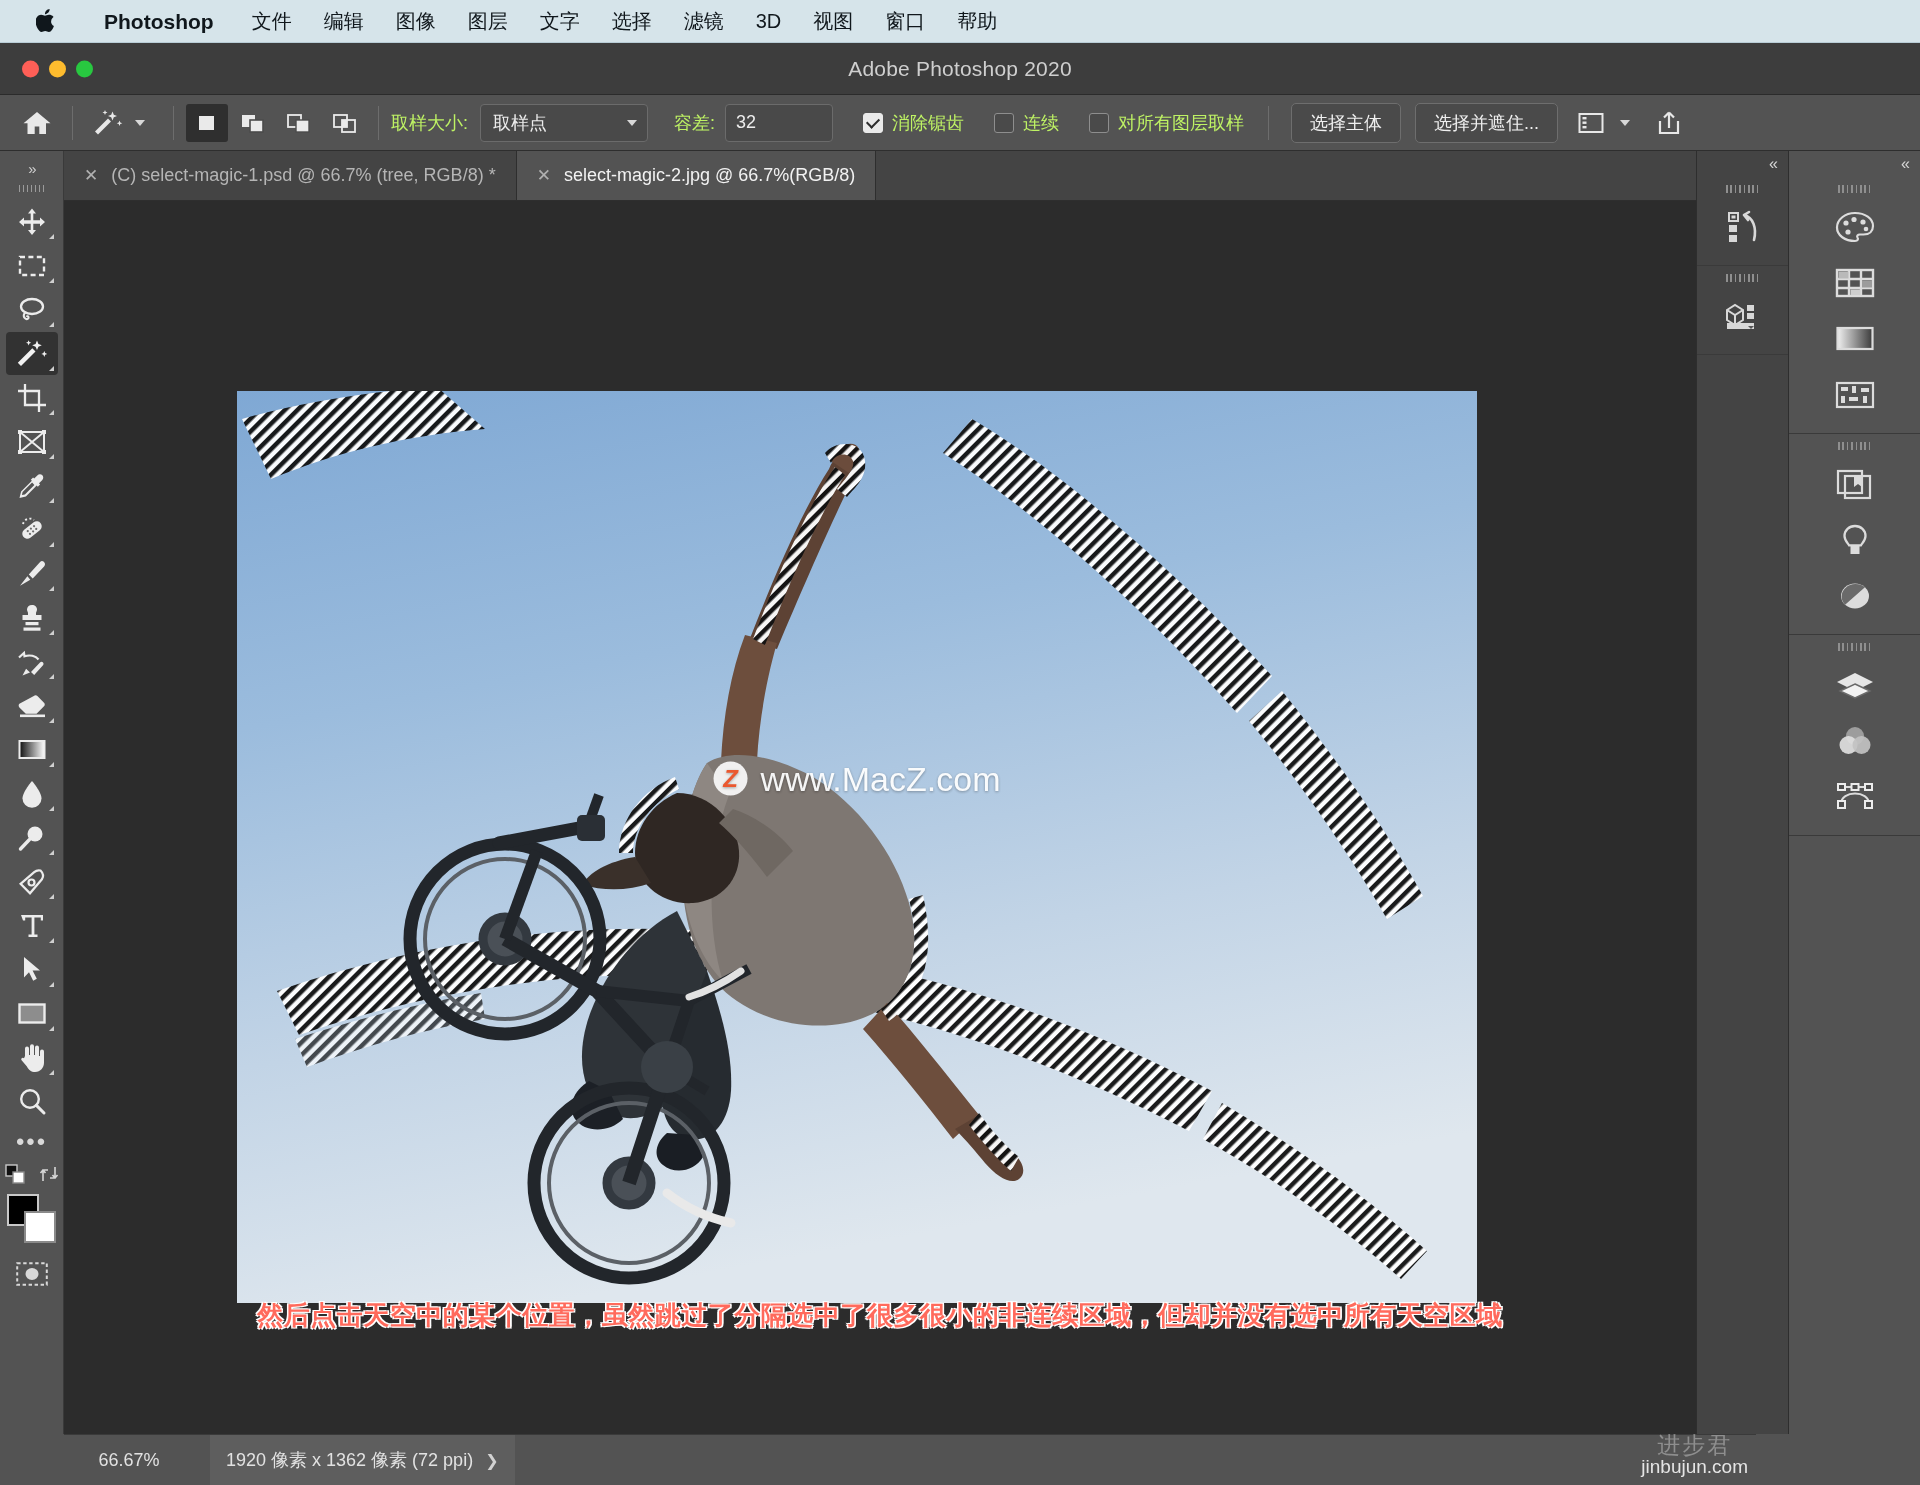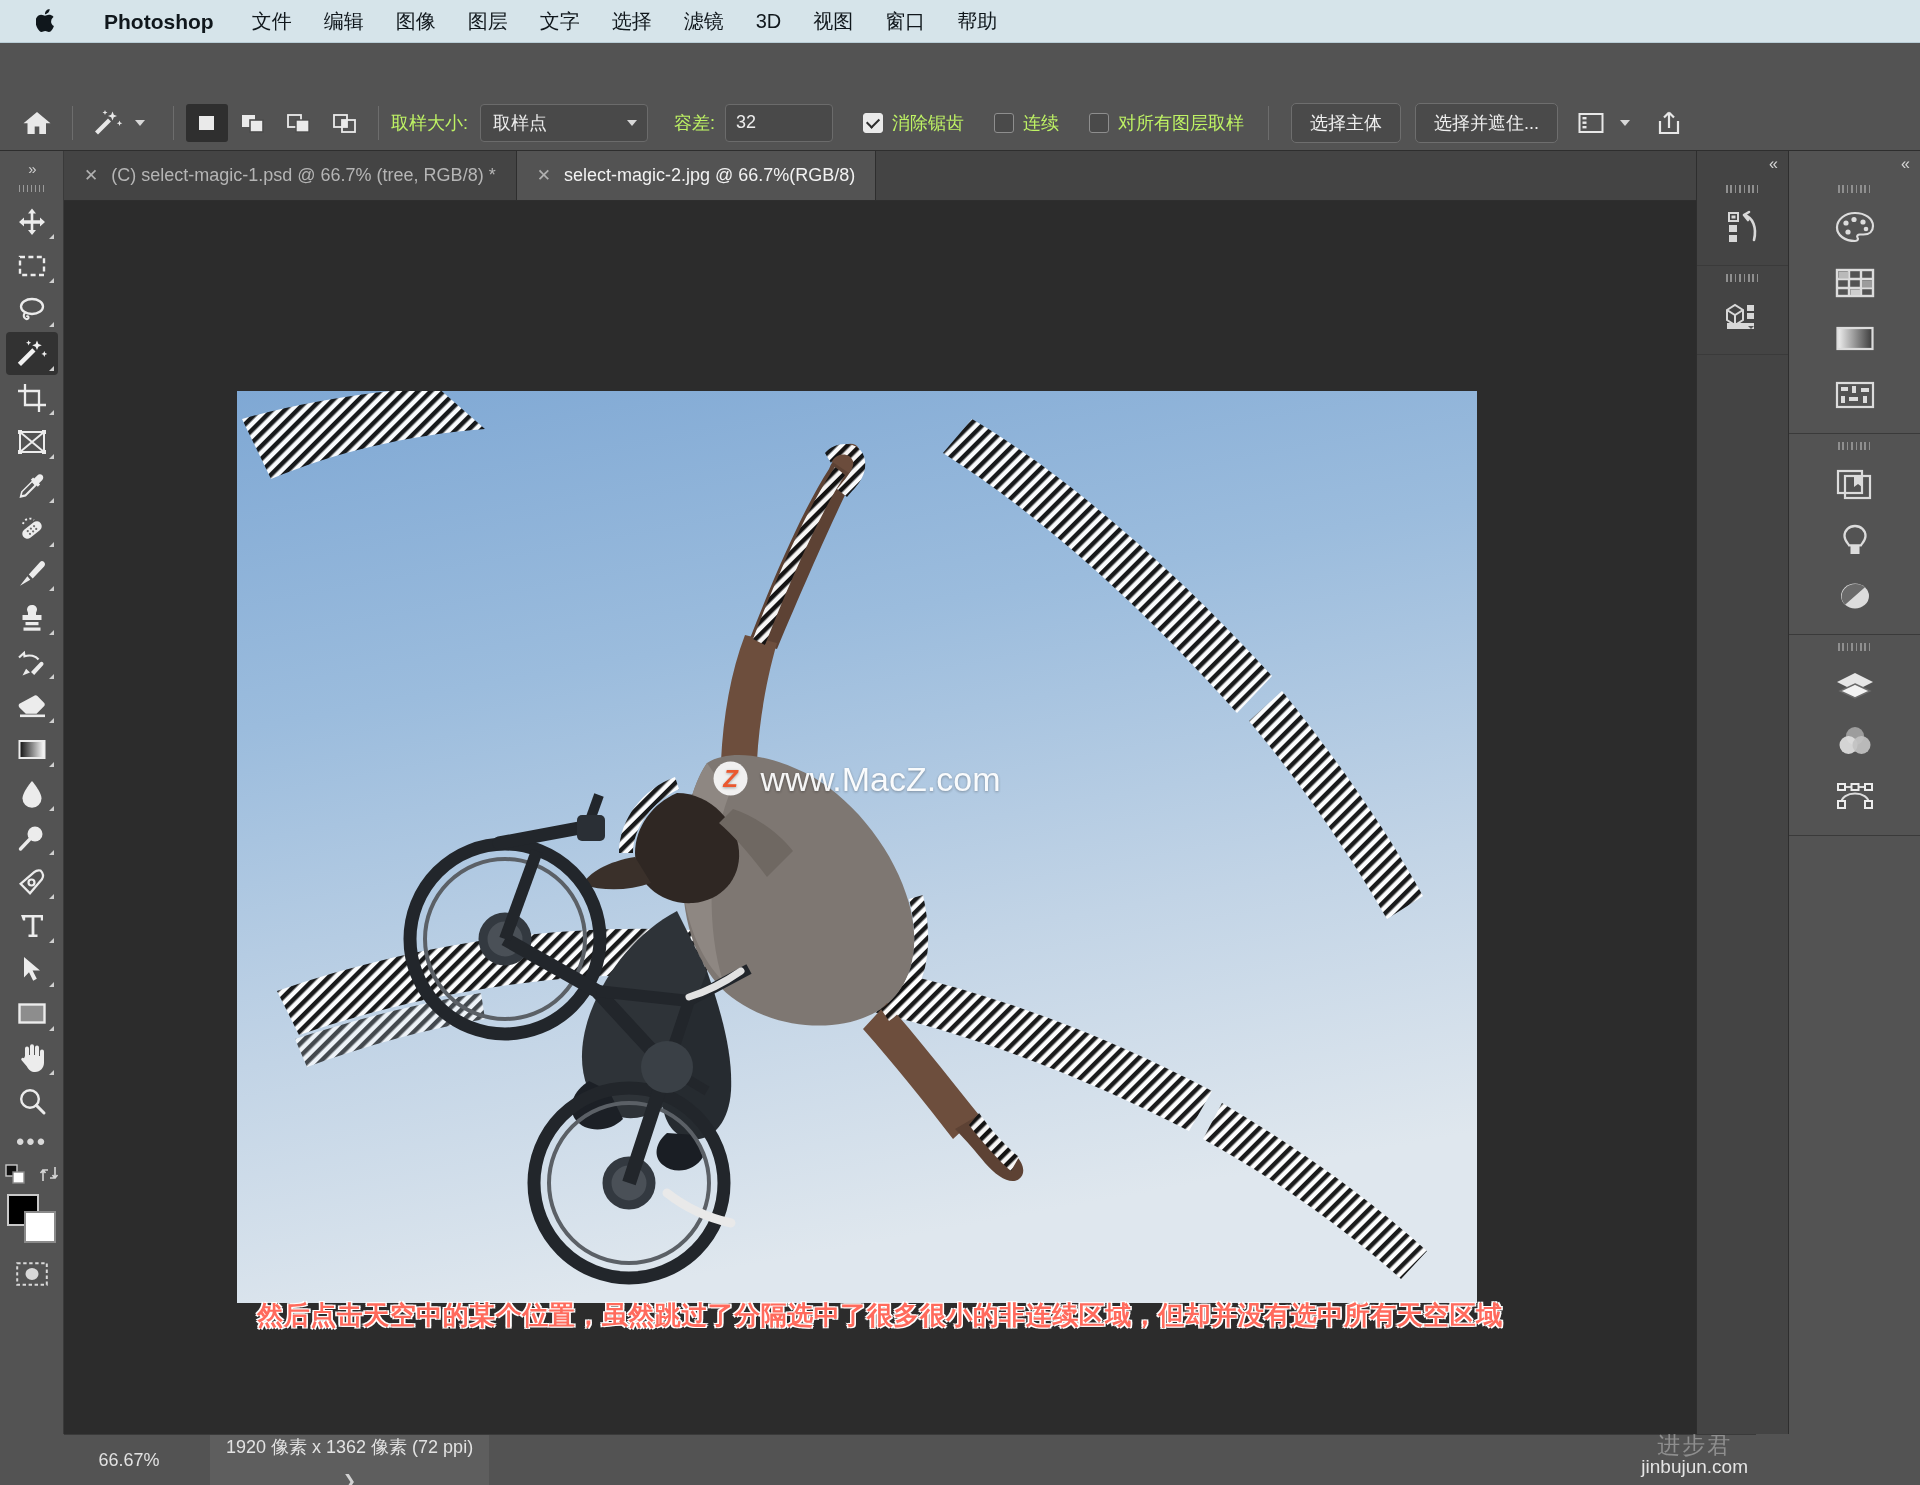--- a/index.html
+++ b/index.html
@@ -153,21 +153,21 @@
   .picon { width:100%; height:56px; display:flex; align-items:center; justify-content:center; cursor:pointer;}
   .dblchev{ text-align:right; padding:4px 12px 0 0; font-size:16px; color:#d6d6d6; letter-spacing:-2px; height:26px;}
 
   
   .statusbar {
     position:absolute; left:64px; top:1434px; width:1692px; height:51px;
     background:#535353; border-top:1px solid #3a3a3a;
     display:flex; align-items:center; gap:16px; font-size:18px; color:#e2e2e2;
   }
   .zoomval { width:130px; text-align:center; }
-  .docsize { background:#5e5e5e; height:100%; display:flex;align-items:center;gap:12px; padding:0 16px;flex-direction:column; }
+  .docsize { background:#5e5e5e; height:100%; display:flex;align-items:center;gap:12px; padding:0 16px; }
   .statusbar .arrow { color:#d2d2d2; font-size:16px; }
   .brand-wm {
     position:absolute; right:12px; bottom:8px; text-align:center; line-height:1.05;
     color:#8e8e8e; pointer-events:none;
   }
   .brand-wm .cn{ font-size:23px; letter-spacing:2px;}
   .brand-wm .en{ font-size:19px; color:#e5e5e5;}
 </style>
 </head>
 <body>
@@ -187,20 +187,28 @@
     <span class="mi">图层</span>
     <span class="mi">文字</span>
     <span class="mi">选择</span>
     <span class="mi">滤镜</span>
     <span class="mi">3D</span>
     <span class="mi">视图</span>
     <span class="mi">窗口</span>
     <span class="mi">帮助</span>
   </div>
 
+  <div class="titlebar">
+    <div class="traffic">
+      <span class="dot r"></span>
+      <span class="dot y"></span>
+      <span class="dot g"></span>
+    </div>
+    <span class="ttl">Adobe Photoshop 2020</span>
+  </div>
 
   <div class="optbar">
     <div class="opt-ico">
       <svg width="30" height="28" viewBox="0 0 30 28">
           <path fill="#e8e8e8" d="M15 3 1.5 14.2h4V25h7.2v-7.6h4.6V25H24V14.2h4.5z"></path>
         </svg>
     </div>
     <div class="opt-sep"></div>
     <div class="opt-ico">
       <svg width="32" height="30" viewBox="0 0 32 30">

